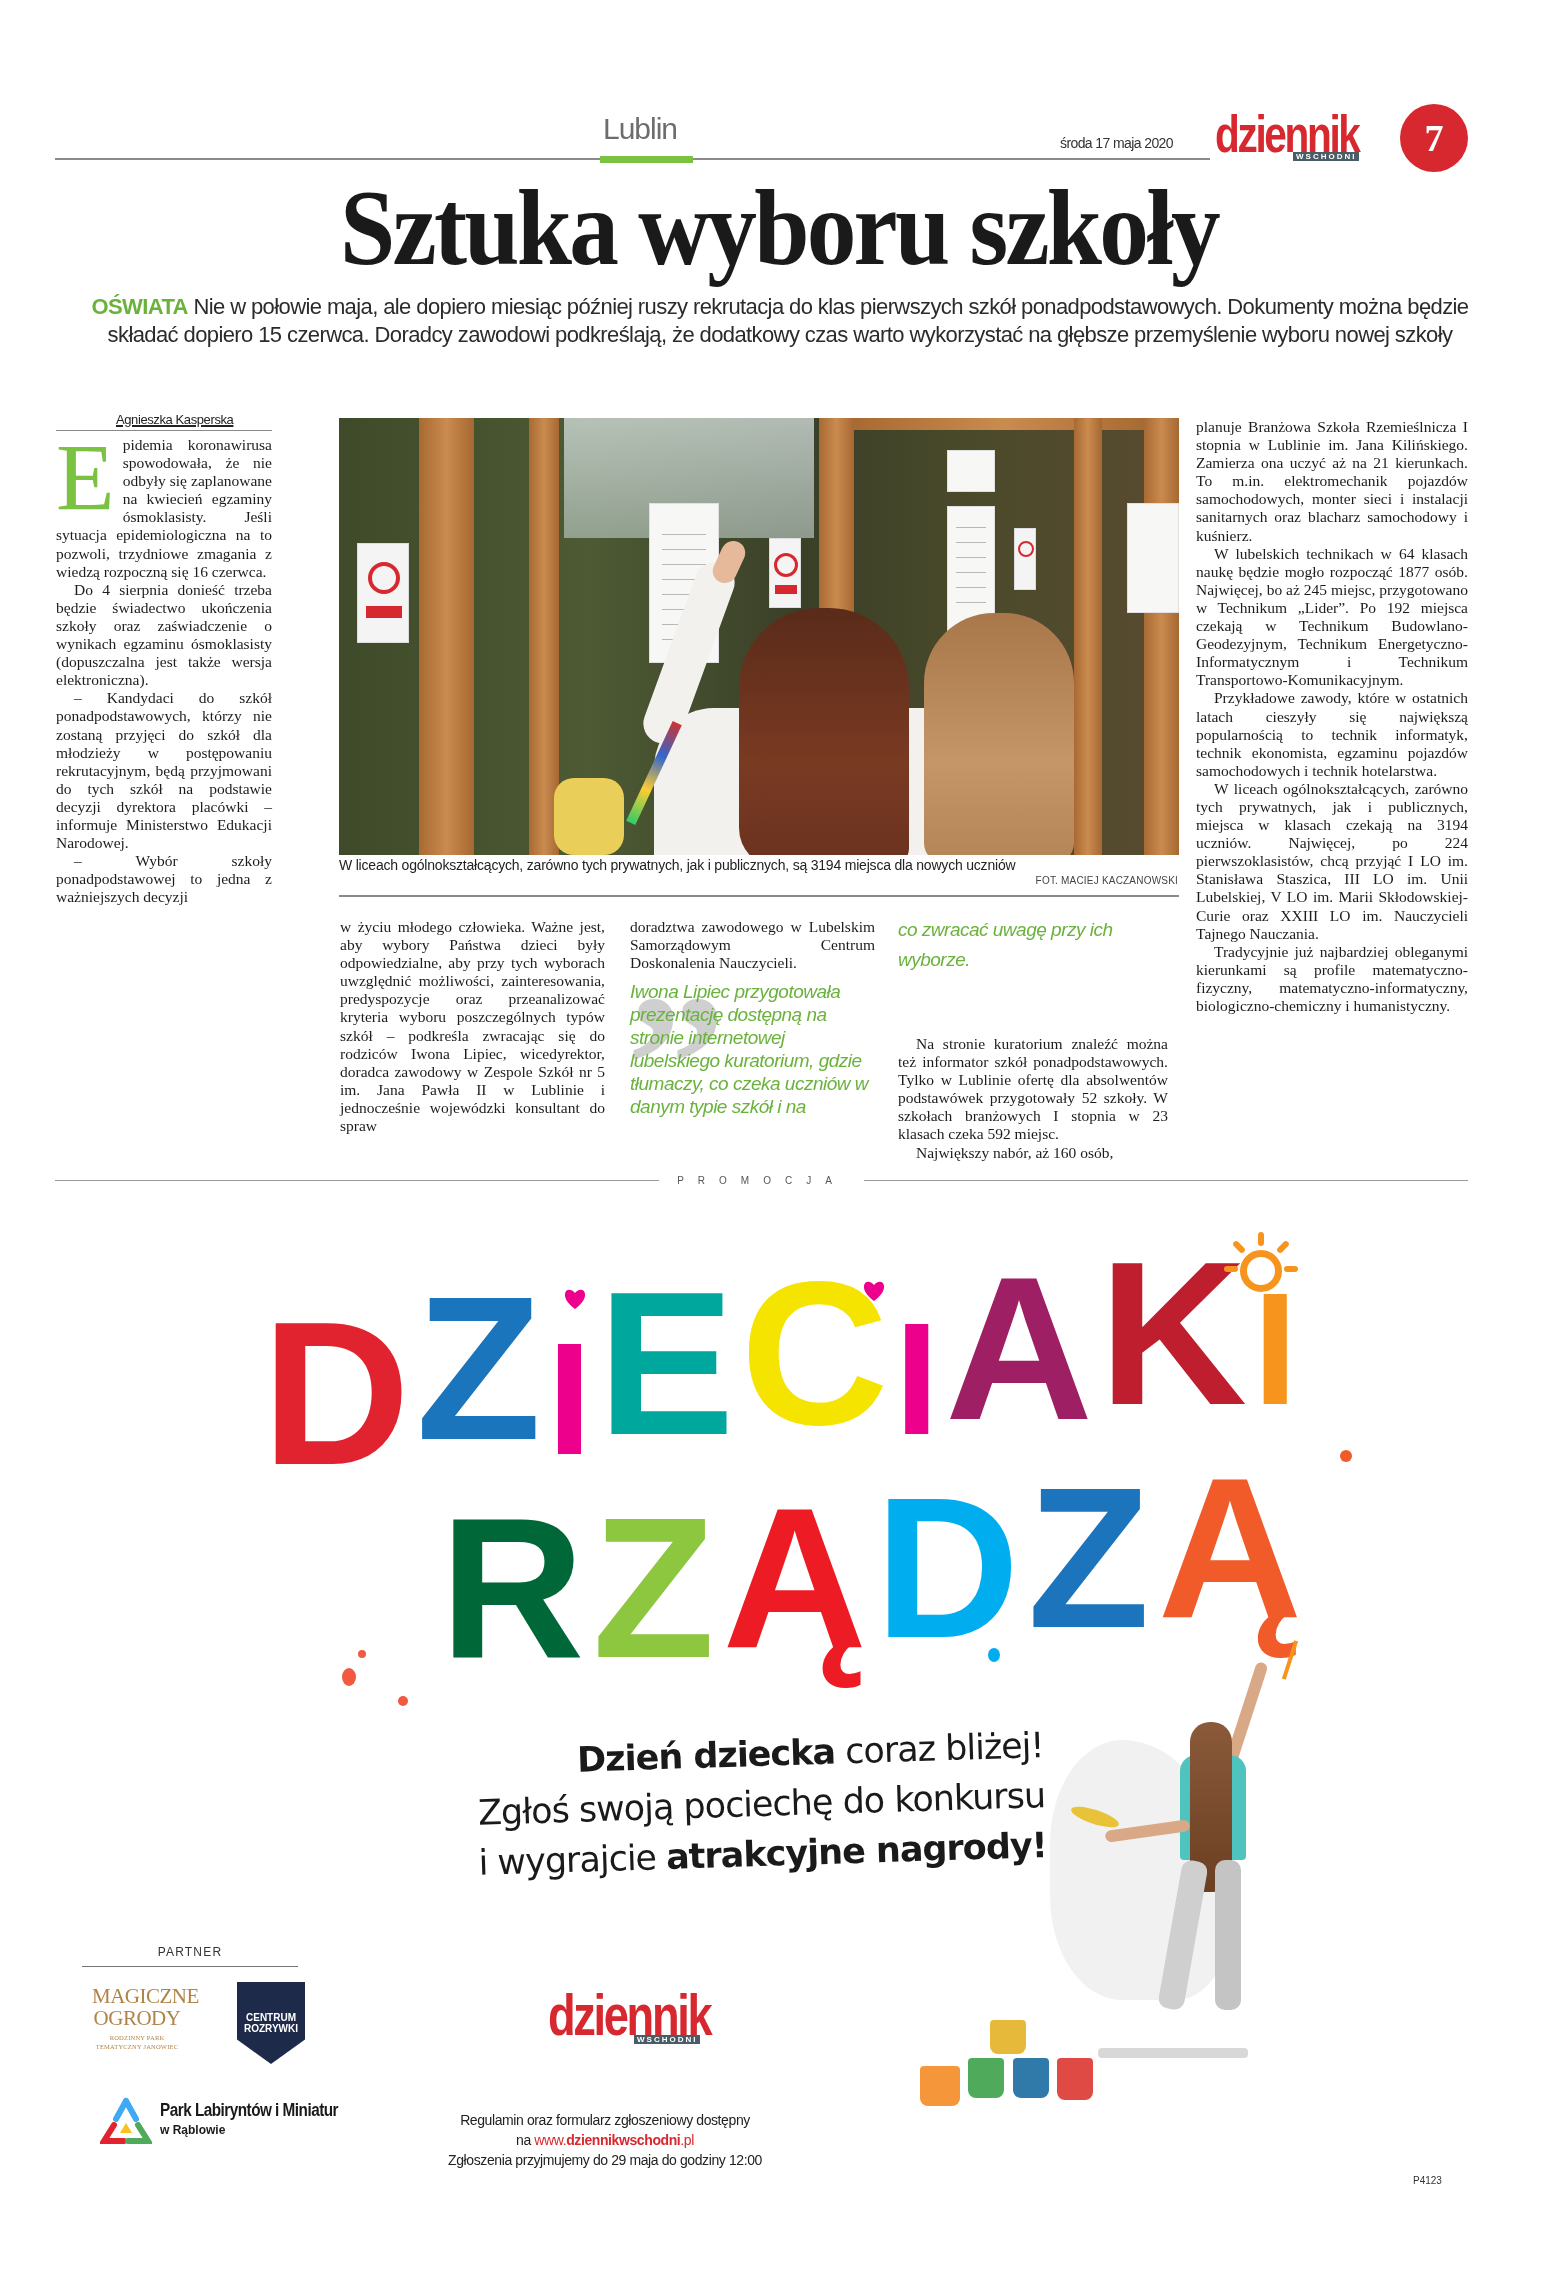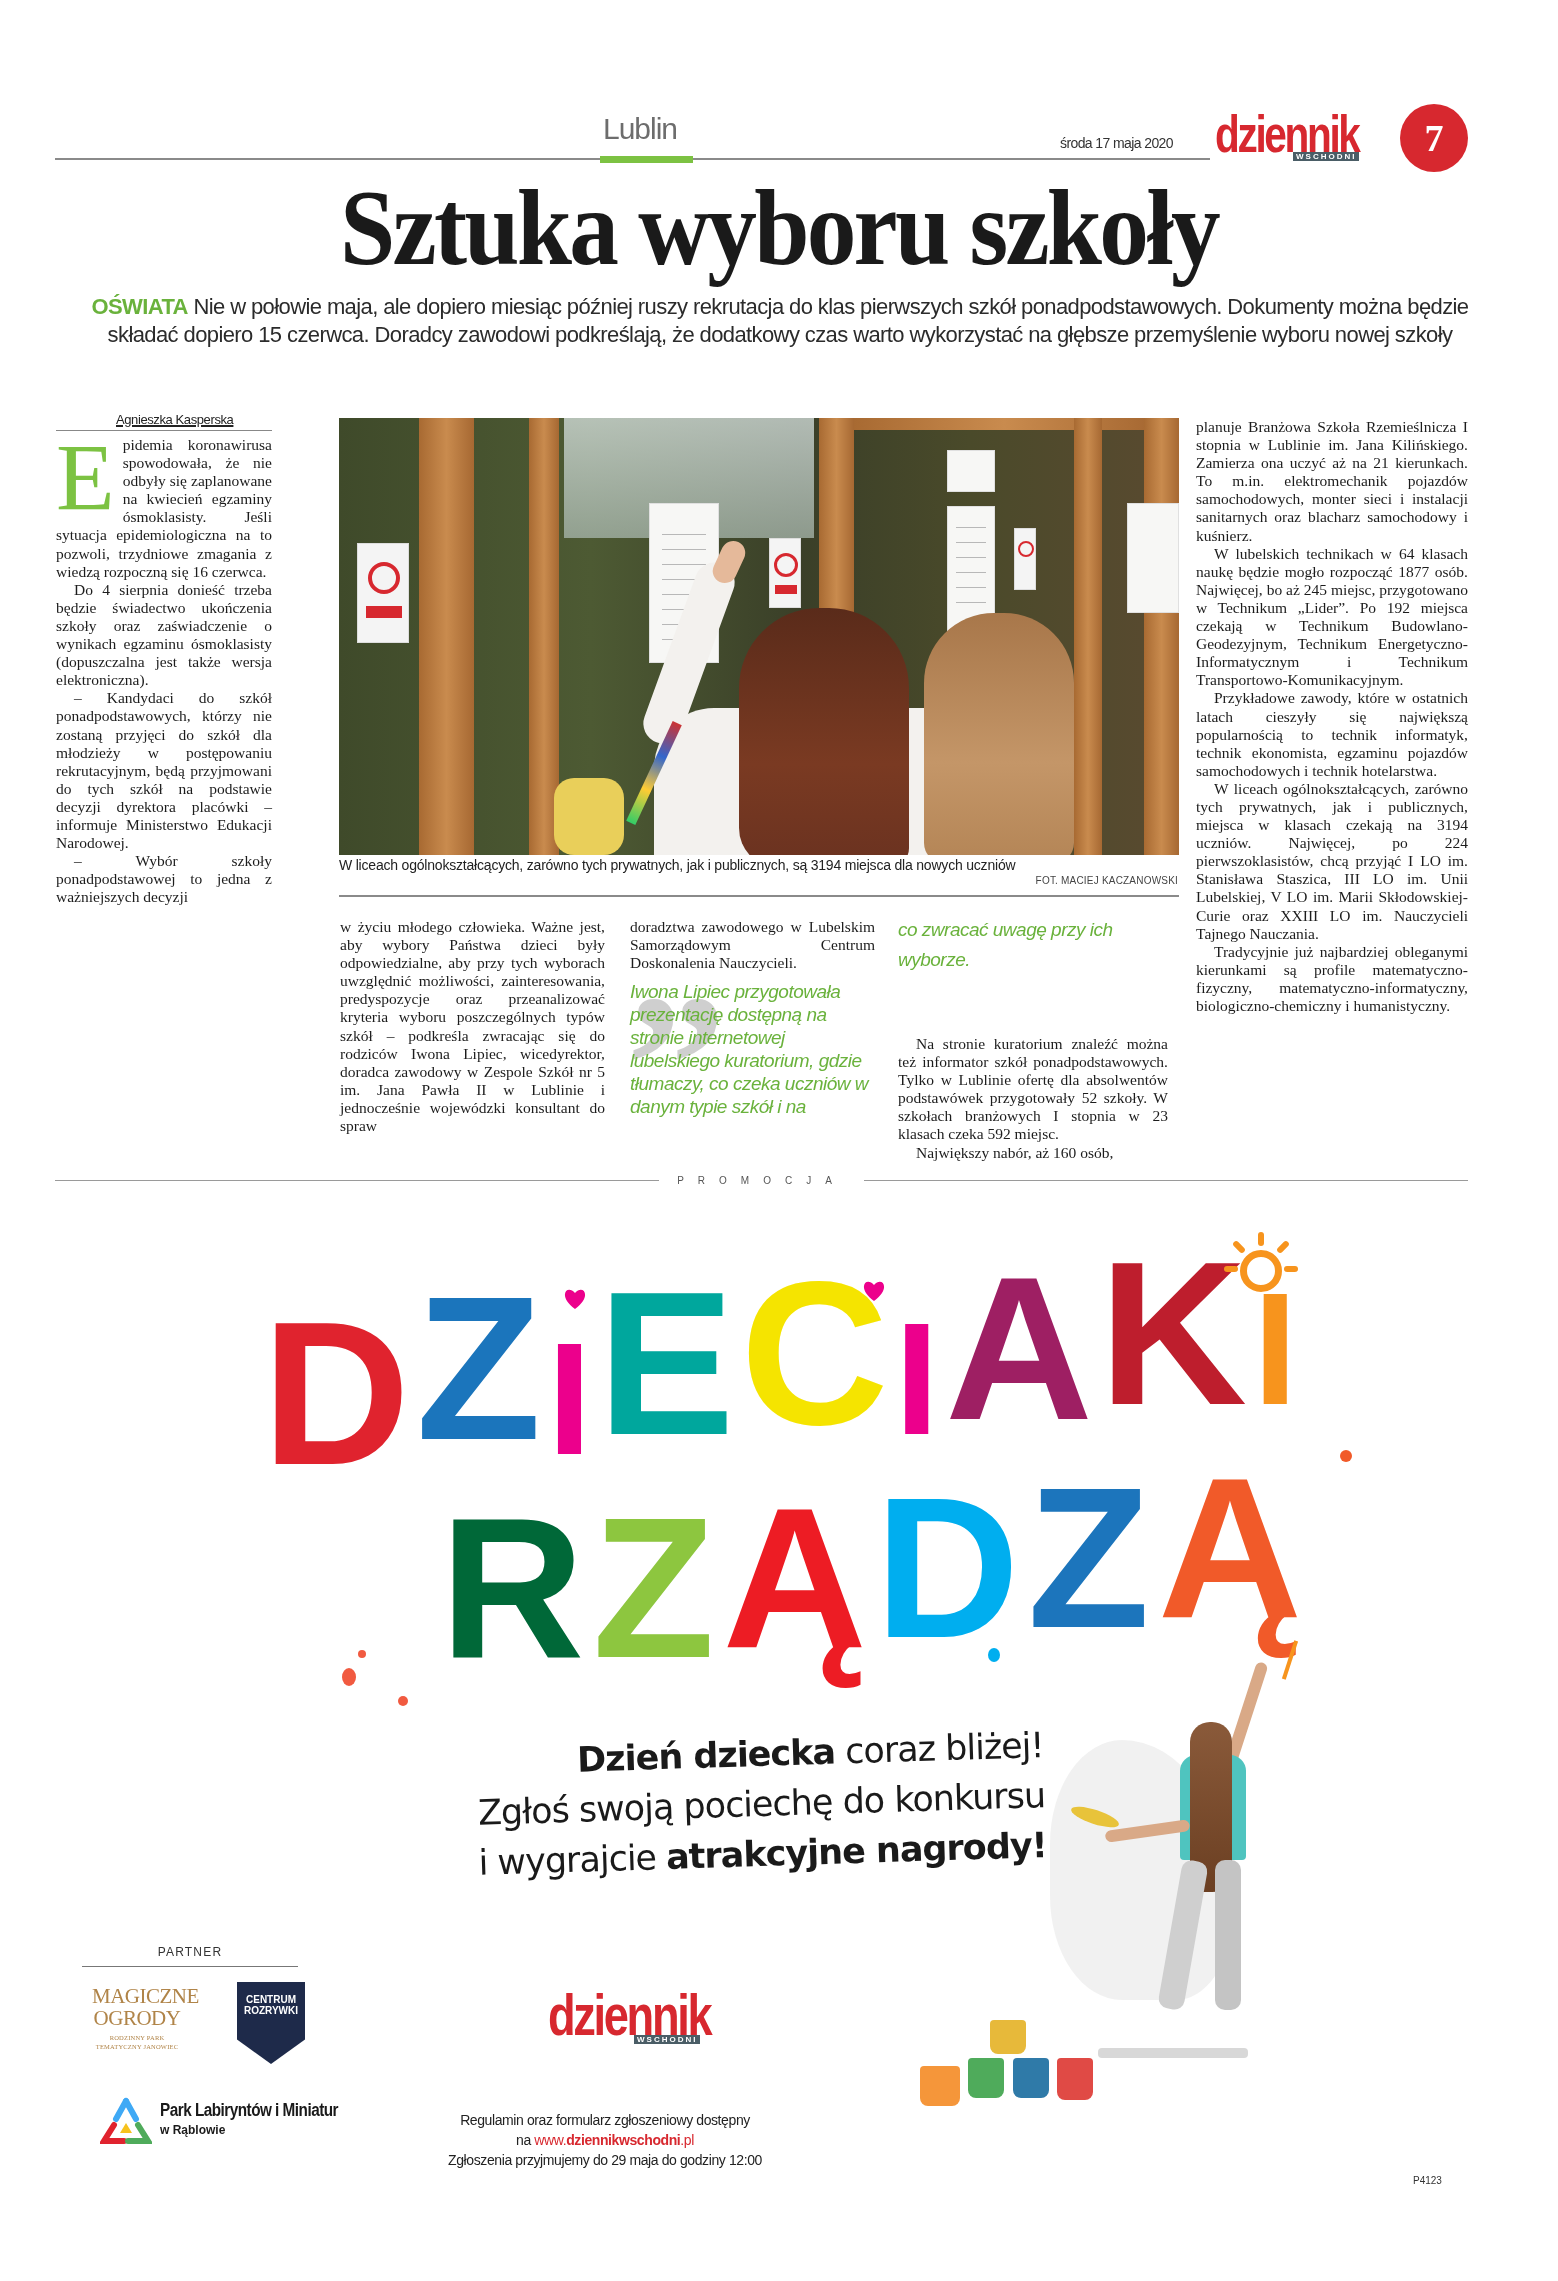--- a/index.html
+++ b/index.html
@@ -95,21 +95,21 @@
   .promo-text b { font-weight: bold; }
 
   .partner-label { position: absolute; left: 82px; top: 1945px; width: 216px; text-align: center;
     font-family: "Liberation Sans", sans-serif; font-size: 12px; letter-spacing: 1.2px; color: #333; }
   .partner-rule { position: absolute; left: 82px; top: 1966px; width: 216px; height: 1px; background: #777; }
   .magiczne { position: absolute; left: 92px; top: 1985px; width: 90px; text-align: center; font-family: "Liberation Serif", serif; color: #b08448; }
   .magiczne .t1 { font-size: 21px; line-height: 22px; letter-spacing: -0.5px; }
   .magiczne .t2 { font-size: 6.5px; line-height: 9px; margin-top: 4px; letter-spacing: 0.2px; }
   .centrum { position: absolute; left: 237px; top: 1982px; width: 68px; height: 82px; background: #1e2a4a;
     clip-path: polygon(0 0, 100% 0, 100% 70%, 50% 100%, 0 70%); color: #fff; font-family: "Liberation Sans", sans-serif;
-    font-weight: bold; font-size: 10px; text-align: center; padding-top: 12px; line-height: 11px; }
+    font-weight: bold; font-size: 10px; text-align: center; padding-top: 30px; line-height: 11px; }
   .labirynt-icon { position: absolute; left: 100px; top: 2097px; width: 52px; height: 50px; }
   .labirynt { position: absolute; left: 160px; top: 2100px; font-family: "Liberation Sans", sans-serif; color: #1a1a1a; }
   .labirynt .t1 { font-size: 18px; font-weight: bold; letter-spacing: -0.6px; transform: scaleX(0.85); transform-origin: left; display: block; }
   .labirynt .t2 { font-size: 12px; font-weight: bold; display: block; margin-top: 2px; }
   .logo-ad { position: absolute; left: 548px; top: 1985px; width: 200px; height: 70px; }
   .logo-ad .logo-word { font-size: 58px; line-height: 60px; }
   .rules { position: absolute; left: 445px; top: 2110px; width: 320px; text-align: center;
     font-family: "Liberation Sans", sans-serif; font-size: 14px; line-height: 20px; color: #222; letter-spacing: -0.4px; }
   .rules .url { color: #d7282f; }
   .rules .url b { font-weight: bold; }

